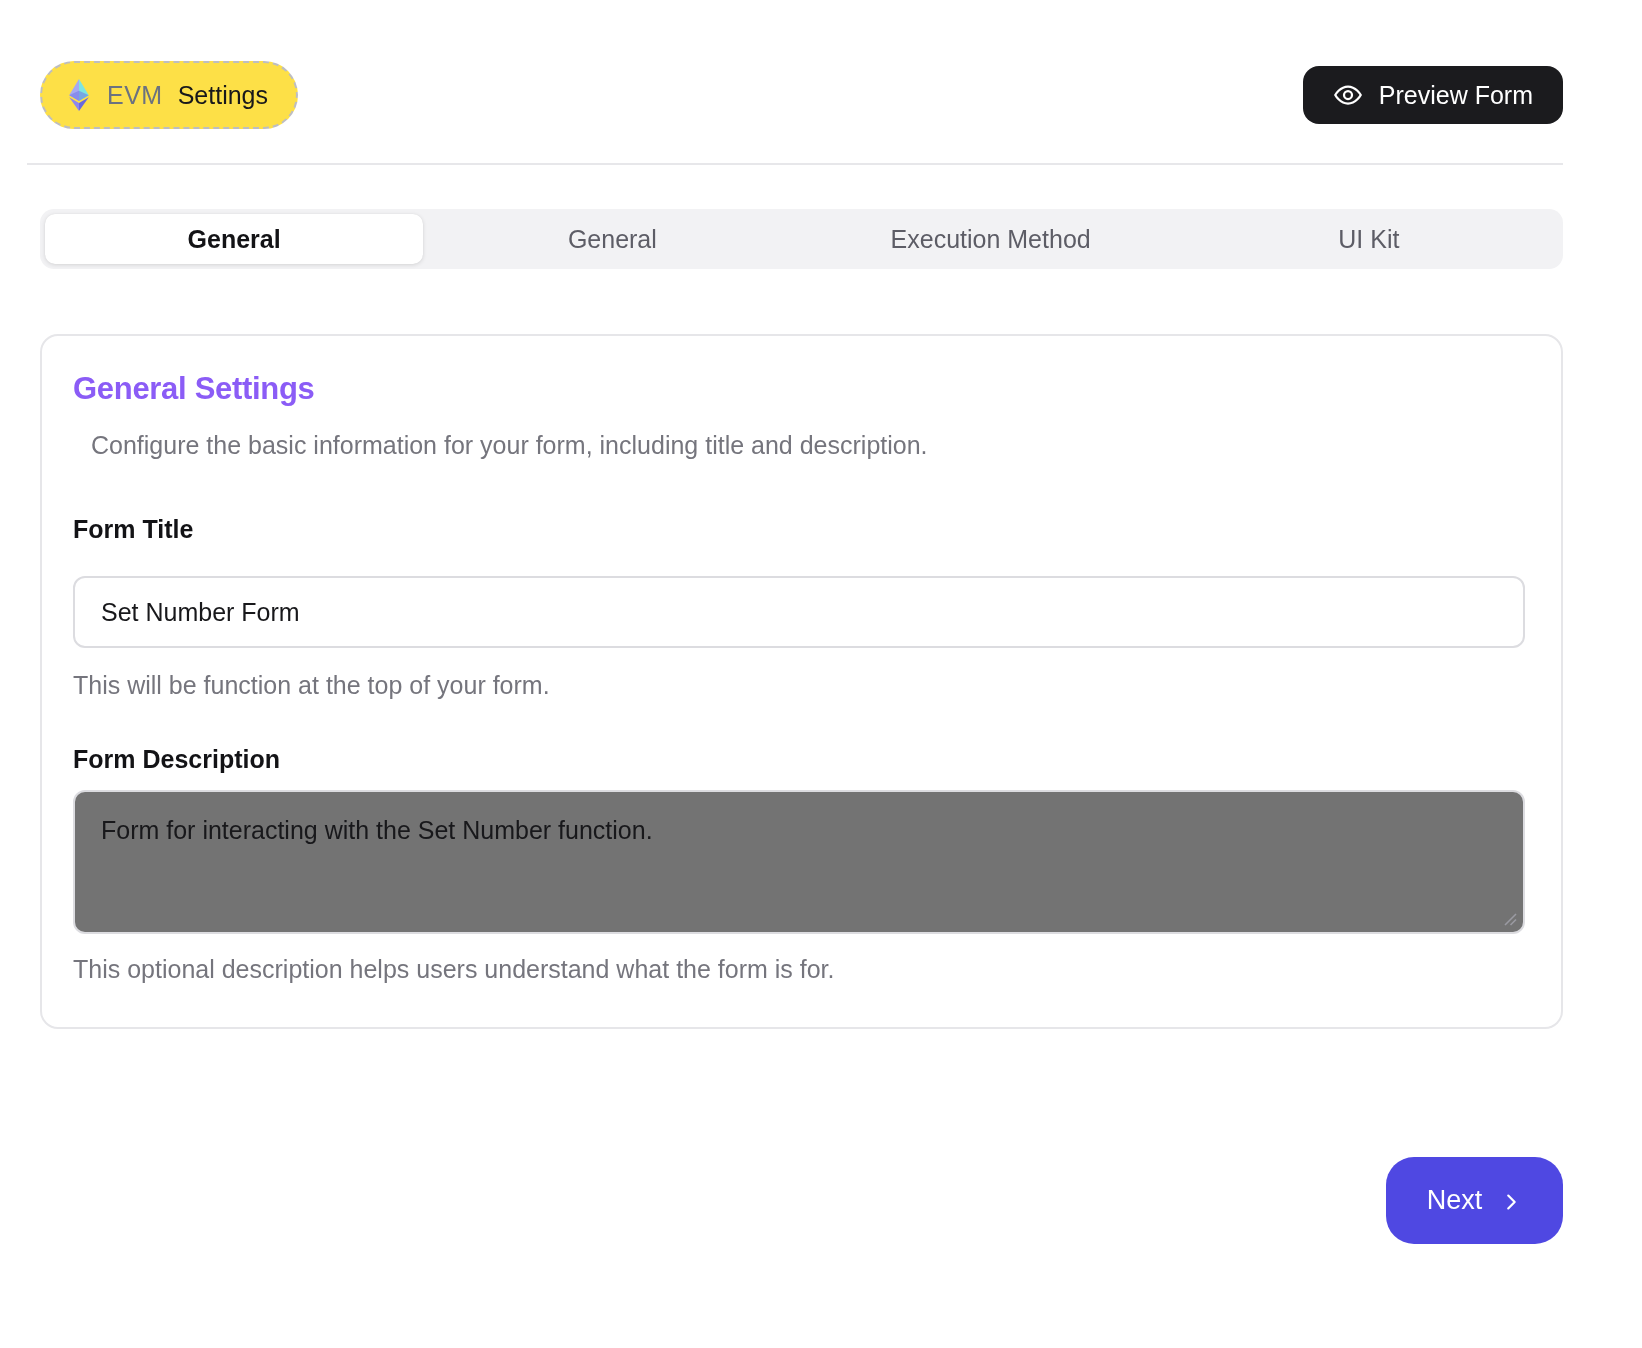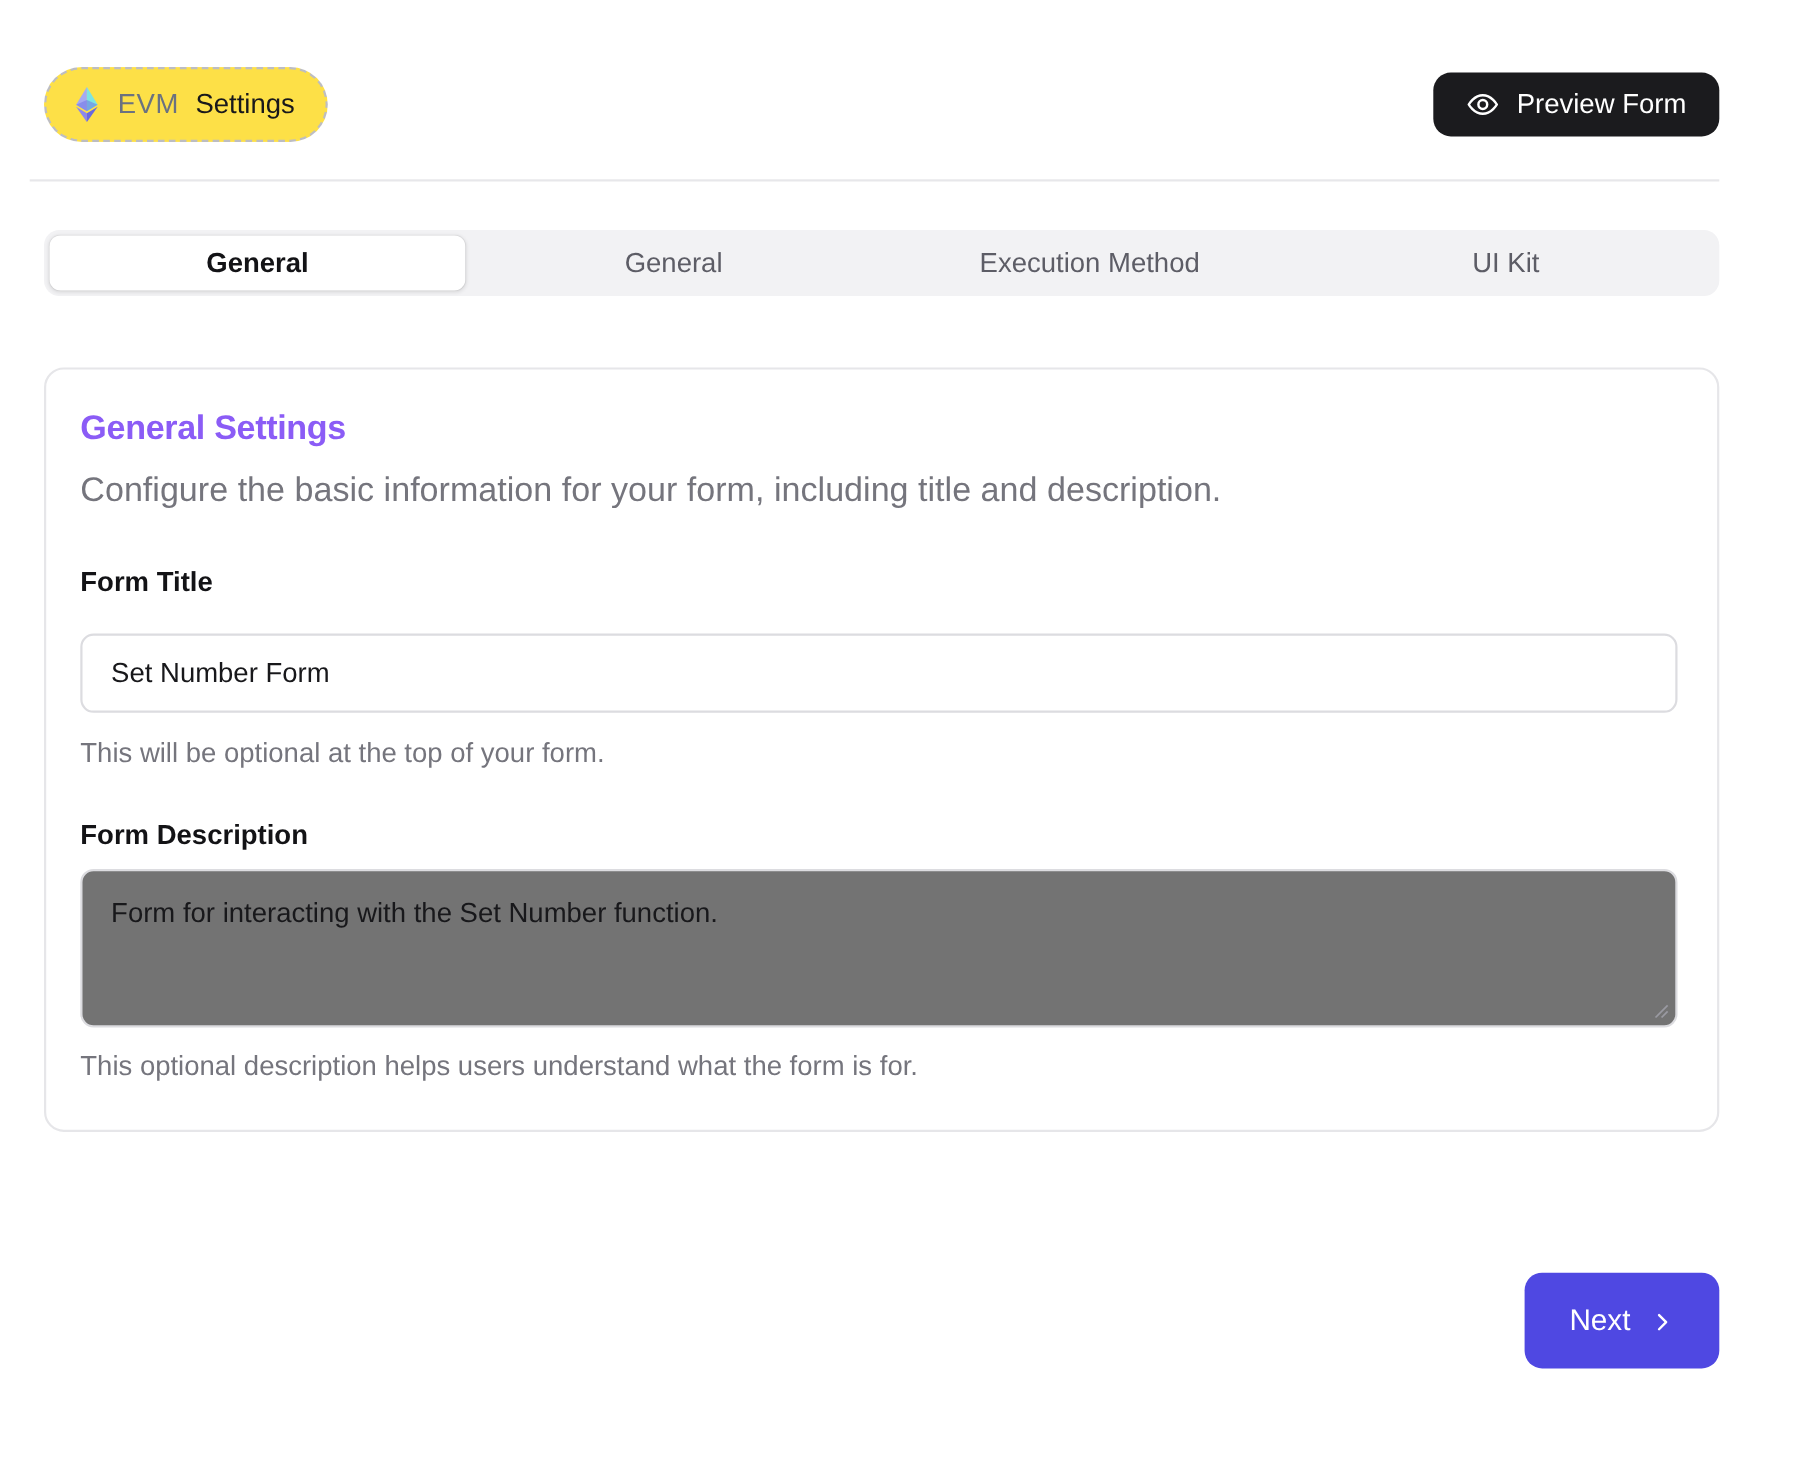--- a/index.html
+++ b/index.html
@@ -96,23 +96,24 @@
   }
   .card-title {
     font-size: 31px;
     line-height: 38px;
     font-weight: 600;
     color: #8b5cf6;
     letter-spacing: -0.3px;
   }
   .card-desc {
     margin-top: 22px;
-    font-size: 31px;
+    font-size: 25px;
     line-height: 30px;
     color: #75757d;
+    margin-left: 18px;
   }
   .field-label {
     display: block;
     margin-top: 54px;
     font-size: 25px;
     line-height: 30px;
     font-weight: 600;
     color: #131316;
   }
   .field-label.second { margin-top: 44px; }
@@ -170,21 +171,21 @@
   }
   .next-btn {
     display: inline-flex;
     align-items: center;
     justify-content: center;
     gap: 18px;
     width: 177px;
     height: 87px;
     background: #4f48e2;
     border: none;
-    border-radius: 16px;
+    border-radius: 28px;
     color: #ffffff;
     font-family: inherit;
     font-size: 27px;
     font-weight: 500;
     cursor: pointer;
   }
   .next-btn svg { width: 22px; height: 22px; display: block; margin-top: 2px; }
 </style>
 </head>
 <body>
@@ -225,21 +226,21 @@
     <button class="tab">Execution Method</button>
     <button class="tab">UI Kit</button>
   </div>
 
   <div class="card">
     <h2 class="card-title">General Settings</h2>
     <p class="card-desc">Configure the basic information for your form, including title and description.</p>
 
     <label class="field-label">Form Title</label>
     <input class="text-input" type="text" value="Set Number Form" style="">
-    <p class="helper-text">This will be optional at the top of your form.</p>
+    <p class="helper-text">This will be function at the top of your form.</p>
 
     <label class="field-label second">Form Description</label>
     <div class="textarea-wrap">
       <textarea class="text-area" style="">Form for interacting with the Set Number function.</textarea>
       <span class="resize-handle">
         <svg width="16" height="16" viewBox="0 0 16 16">
           <line x1="3" y1="14" x2="14" y2="3" stroke="#9a9aa2" stroke-width="1.6"></line>
           <line x1="8.5" y1="14" x2="14" y2="8.5" stroke="#9a9aa2" stroke-width="1.6"></line>
         </svg>
       </span>

